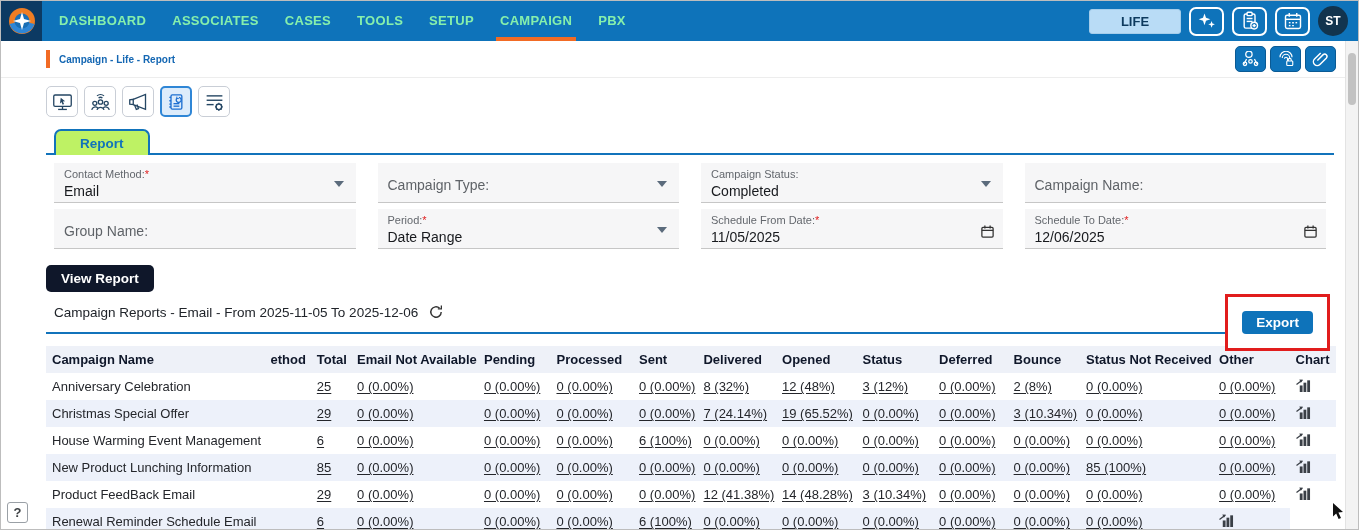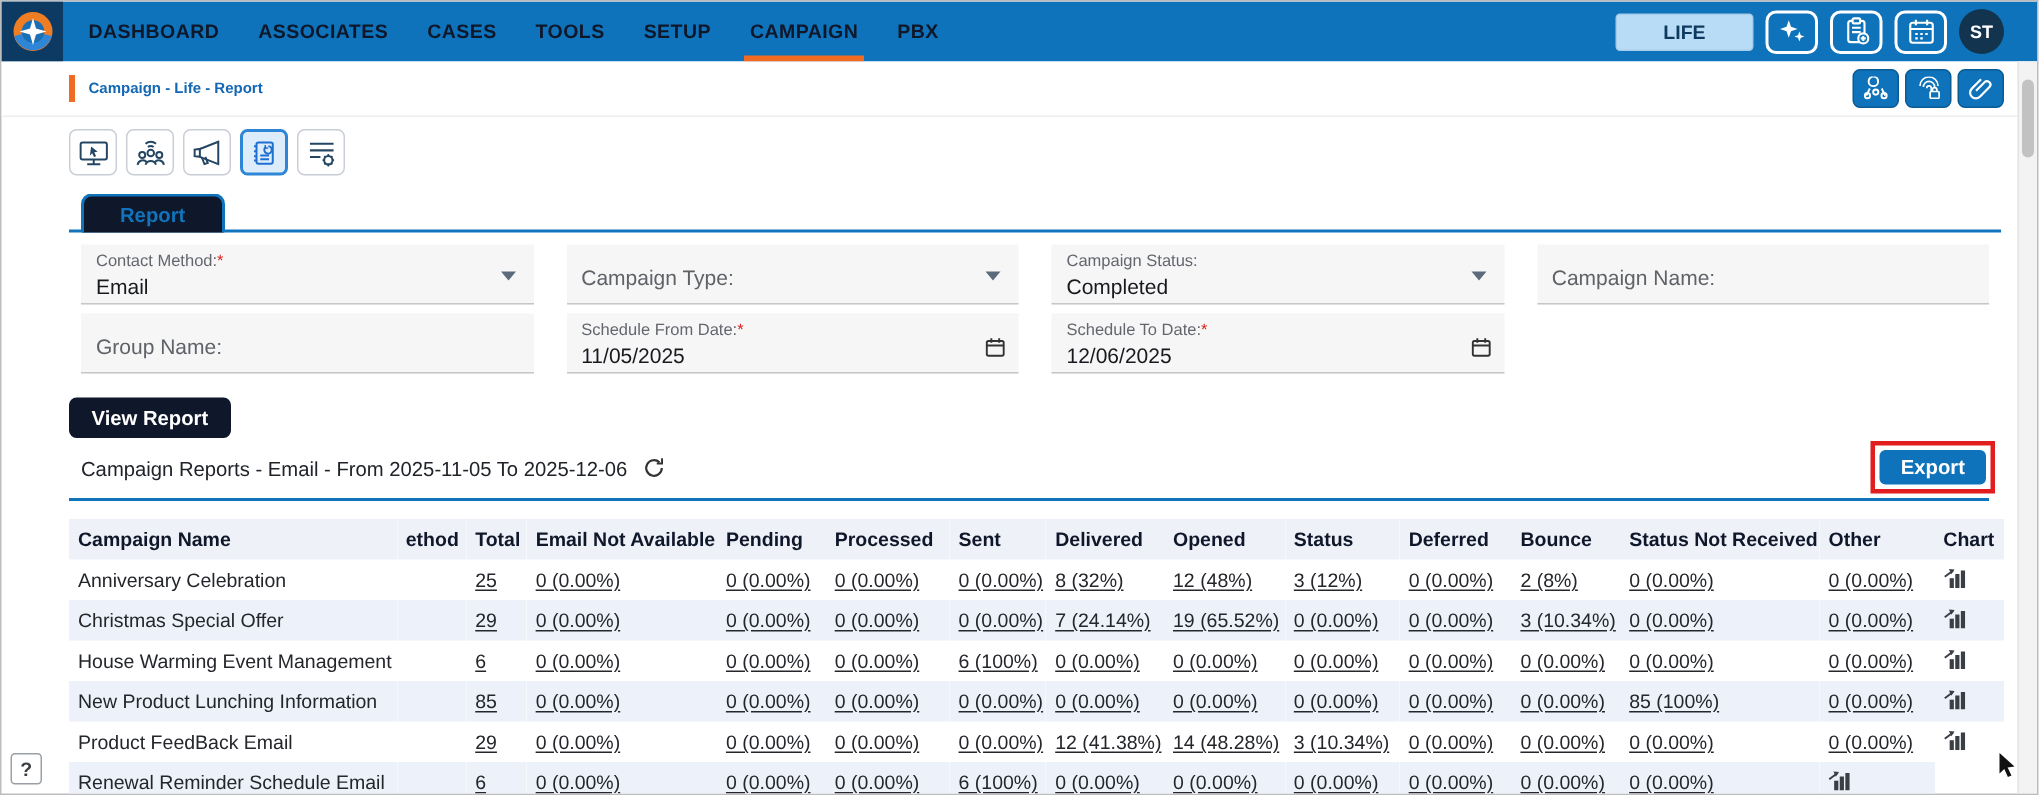--- a/index.html
+++ b/index.html
@@ -3,60 +3,60 @@
 <meta charset="utf-8">
 <style>
   * { margin:0; padding:0; box-sizing:border-box; }
   body { font-family:"Liberation Sans", sans-serif; background:#fff; }
   .app { position:relative; width:1359px; height:530px; background:#fff; border:1px solid #bdbdbd; overflow:hidden; }
 
   
   .topbar { display:flex; align-items:stretch; height:40px; background:#0e73ba; }
   .logo { width:41px; height:40px; background:#0c3a63; display:flex; align-items:center; justify-content:center; flex:0 0 auto; }
   .nav-items { display:flex; margin-left:4px; }
-  .nav-item { color:#0f172a; font-size:13px; font-weight:bold; letter-spacing:.3px; line-height:40px; padding:0 4px; margin:0 9px; cursor:pointer; }
+  .nav-item { color:#86efac; font-size:13px; font-weight:bold; letter-spacing:.3px; line-height:40px; padding:0 4px; margin:0 9px; cursor:pointer; }
   .nav-item.active { border-bottom:4px solid #f26b24; }
-  .top-right { margin-left:auto; display:flex; align-items:center; gap:8px; padding-right:22px; }
+  .top-right { margin-left:auto; display:flex; align-items:center; gap:8px; padding-right:10px; }
   .life-btn { width:92px; height:25px; background:#b9dcf6; border:1px solid #a5cdea; border-radius:3px; color:#0d3a5e; font-size:13px; font-weight:bold; text-align:center; line-height:23px; cursor:pointer; }
   .top-icon-btn { width:35px; height:29px; border:2px solid #fff; border-radius:7px; display:flex; align-items:center; justify-content:center; cursor:pointer; }
   .avatar { width:30px; height:30px; border-radius:50%; background:#12344e; color:#fff; font-size:12px; font-weight:bold; display:flex; align-items:center; justify-content:center; cursor:pointer; }
 
   
   .title-row { position:relative; height:37px; display:flex; align-items:center; padding-left:45px; border-bottom:1px solid #ededed; background:#fff; }
   .title-bar { width:4px; height:18px; background:#f26b24; margin-right:9px; }
   .page-title { color:#1467b3; font-size:10px; font-weight:bold; }
   .title-actions { position:absolute; right:22px; top:5px; display:flex; gap:4px; }
   .blue-icon-btn { width:31px; height:26px; background:#0e73ba; border:1px solid #0a5a94; border-radius:5px; display:flex; align-items:center; justify-content:center; cursor:pointer; }
 
   
   .toolbar { display:flex; gap:6px; padding:8px 0 6px 45px; }
   .tool-btn { width:32px; height:31px; background:#fff; border:1px solid #c9ced6; border-radius:5px; display:flex; align-items:center; justify-content:center; cursor:pointer; }
   .tool-btn.active { background:#ddecfb; border:2px solid #2f86d6; }
 
   
   .panel { margin:4px 24px 0 45px; }
   .tab-strip { border-bottom:2px solid #1173bb; }
-  .tab { display:inline-block; margin-left:8px; padding:5px 24px 4px; border:2px solid #1173bb; border-bottom:none; border-radius:7px 7px 0 0; background:#0f172a; color:#1173bb; font-size:13.5px; font-weight:bold; position:relative; top:2px; cursor:pointer; }
+  .tab { display:inline-block; margin-left:8px; padding:5px 24px 4px; border:2px solid #1173bb; border-bottom:none; border-radius:7px 7px 0 0; background:#bef264; color:#1173bb; font-size:13.5px; font-weight:bold; position:relative; top:2px; cursor:pointer; }
 
   
   .filters { display:grid; grid-template-columns:repeat(4,1fr); column-gap:22px; row-gap:6px; padding:8px 8px 6px 8px; }
   .field { position:relative; height:40px; background:#f6f6f7; border-bottom:1px solid #c6c6c6; padding:5px 26px 0 10px; cursor:pointer; }
   .f-label { font-size:11px; color:#63676d; }
   .req { color:#e02020; font-size:11px; vertical-align:top; }
   .f-value { font-size:14px; color:#17191d; margin-top:3px; white-space:nowrap; }
   .f-placeholder { font-size:14px; color:#5f6368; line-height:34px; }
   .caret { position:absolute; right:12px; top:18px; width:0; height:0; border-left:5px solid transparent; border-right:5px solid transparent; border-top:6px solid #5b6b7c; }
   .cal { position:absolute; right:8px; top:15px; }
 
   
   .view-btn { margin:10px 0 0 45px; display:inline-block; background:#0f172a; color:#fff; font-size:13.5px; font-weight:bold; padding:6px 15px; border:none; border-radius:5px; cursor:pointer;text-align:right; }
   .report-bar { position:relative; margin:10px 32px 0 45px; height:32px; border-bottom:2px solid #1173bb; display:flex; align-items:flex-start; }
   .report-heading { font-size:13.5px; color:#20242a; padding-left:8px; padding-top:3px; }
   .refresh { margin-left:10px; margin-top:2px; cursor:pointer; }
-  .export-wrap { position:absolute; right:-4px; top:-8px; border:3px solid #e11d1d; padding:3px; background:#fff; }
+  .export-wrap { position:absolute; right:-4px; top:-8px; border:3px solid #e11d1d; padding:14px; background:#fff; }
   .export-btn { background:#0e73ba; color:#fff; font-size:13.5px; font-weight:bold; padding:4px 14px; border:none; border-radius:4px; cursor:pointer; }
 
   
   .report-table { margin:12px 24px 0 45px; border-collapse:collapse; table-layout:fixed; font-size:13px; width:1290px; }
   .report-table th { background:#eef1f8; text-align:left; font-weight:bold; color:#0f172a; padding:6px 6px; white-space:nowrap; overflow:hidden; }
   .report-table td { padding:5px 6px; white-space:nowrap; overflow:hidden; color:#24262b; }
   .report-table tbody tr:nth-child(even) { background:#edf1fa; }
   .report-table a { color:#24262b; text-decoration:underline; text-underline-offset:2px; }
   .chart-ic { display:inline-block; cursor:pointer; }
 
@@ -232,20 +232,25 @@
       </div>
 
       <div class="field">
         <div class="f-placeholder">Campaign Name:</div>
       </div>
 
       <div class="field">
         <div class="f-placeholder">Group Name:</div>
       </div>
 
+      <div class="field">
+        <div class="f-label"><span>Period:</span><span class="req">*</span></div>
+        <div class="f-value">Date Range</div>
+        <span class="caret"></span>
+      </div>
 
       <div class="field">
         <div class="f-label"><span>Schedule From Date:</span><span class="req">*</span></div>
         <div class="f-value">11/05/2025</div>
         <span class="cal">
           <svg width="15" height="15" viewBox="0 0 20 20" fill="none" stroke="#333" stroke-width="1.7">
             <rect x="2.5" y="4.5" width="15" height="13" rx="1.5"></rect>
               <line x1="2.5" y1="8.5" x2="17.5" y2="8.5"></line>
             <line x1="6.5" y1="2" x2="6.5" y2="6"></line>
               <line x1="13.5" y1="2" x2="13.5" y2="6"></line>

